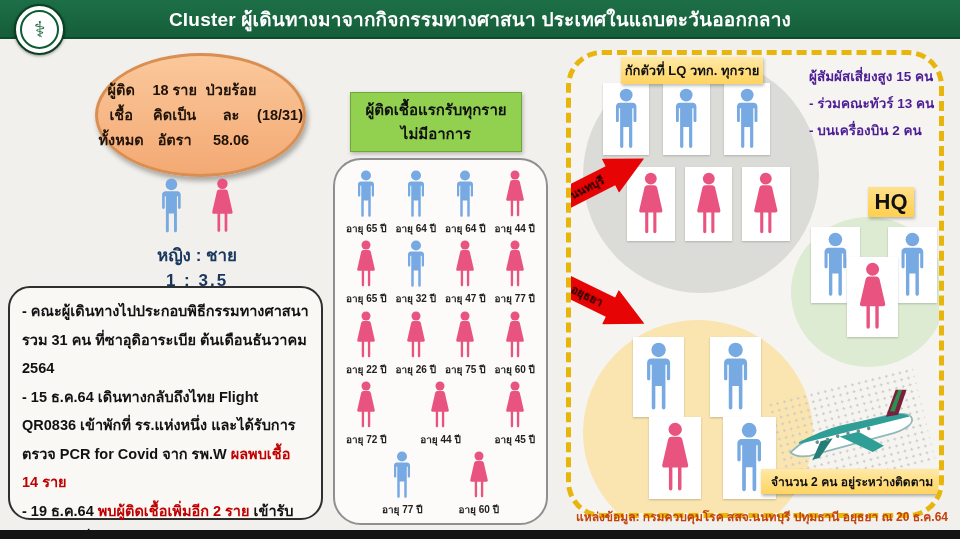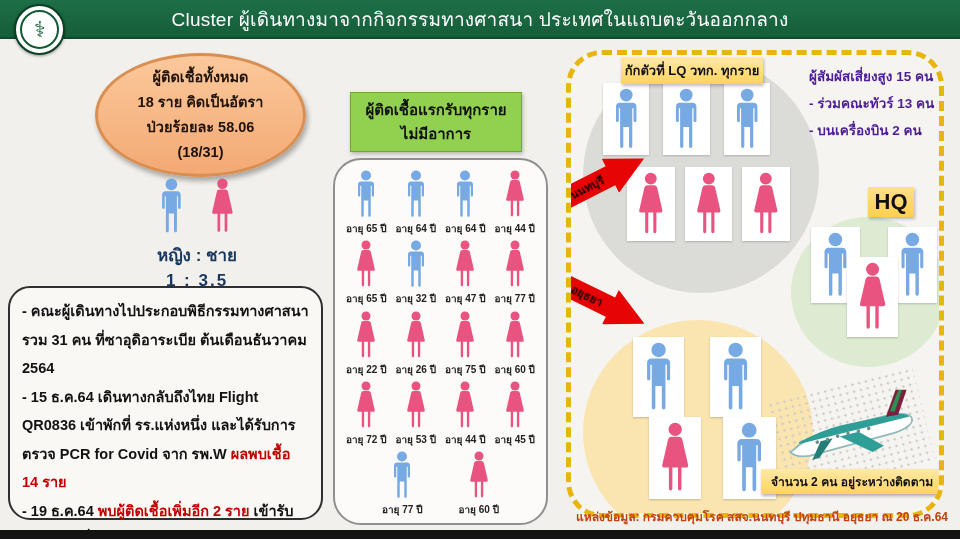--- a/index.html
+++ b/index.html
@@ -8,39 +8,39 @@
     background:#F2F0EC;
     font-family:"Liberation Sans","DejaVu Sans",sans-serif;
   }
   
   .header {
     position:absolute; left:0; top:0; width:960px; height:37px;
     background:linear-gradient(#1d6f47,#155e3a);
     display:flex; align-items:center; justify-content:center;
     border-bottom:2px solid #0e4a2c;
   }
-  .header h1 { margin:4px; color:#ffffff; font-size:19px; font-weight:400; letter-spacing:.2px; }
+  .header h1 { margin:4px; color:#ffffff; font-size:19px; font-weight:700; letter-spacing:.2px; }
   .logo {
     position:absolute; left:14px; top:4px; width:47px; height:47px; border-radius:50%;
     background:#ffffff; border:2px solid #0b4023; z-index:9;
     display:flex; align-items:center; justify-content:center;
     box-shadow:0 1px 3px rgba(0,0,0,.4);
   }
   .logo-inner {
     width:35px; height:35px; border-radius:50%; border:2px solid #0e5c33;
     display:flex; align-items:center; justify-content:center;
     color:#0e5c33; font-size:22px; font-weight:700; line-height:1;
   }
   
   .oval {
     position:absolute; left:95px; top:53px; width:205px; height:118px;
     background:linear-gradient(#fbc89b,#f3a974);
     border:3px solid #d98f52; border-radius:50%;
     box-shadow:2px 4px 5px rgba(0,0,0,.3);
-    display:flex; flex-direction:column; align-items:center; justify-content:center;
+    display:flex; flex-direction:row; align-items:center; justify-content:center;
     font-size:14.5px; font-weight:700; color:#201207; line-height:25px; text-align:center;
   }
   
   .ratio { position:absolute; left:112px; top:174px; width:170px; text-align:center; }
   .ratio-icons { display:flex; justify-content:center; align-items:flex-end; gap:16px; height:62px; }
   .ratio-icons .person { height:58px; }
   .ratio-label { margin-top:5px; font-size:17px; font-weight:700; color:#17375E; }
   .ratio-value { margin-top:3px; font-size:17px; font-weight:700; color:#17375E; letter-spacing:2px; }
   
   .info-box {
@@ -267,26 +267,20 @@
           </svg>
           <span class="age">อายุ 60 ปี</span>
         </div>
       </div>
     <div class="fig-row">
         <div class="fig-cell">
           <svg viewBox="0 0 60 100" class="person female">
             <use href="#sym-woman" xlink:href="#sym-woman"></use>
           </svg>
           <span class="age">อายุ 72 ปี</span>
-        </div>
-        <div class="fig-cell">
-          <svg viewBox="0 0 60 100" class="person female">
-            <use href="#sym-woman" xlink:href="#sym-woman"></use>
-          </svg>
-          <span class="age">อายุ 53 ปี</span>
         </div>
         <div class="fig-cell">
           <svg viewBox="0 0 60 100" class="person female">
             <use href="#sym-woman" xlink:href="#sym-woman"></use>
           </svg>
           <span class="age">อายุ 44 ปี</span>
         </div>
         <div class="fig-cell">
           <svg viewBox="0 0 60 100" class="person female">
             <use href="#sym-woman" xlink:href="#sym-woman"></use>

